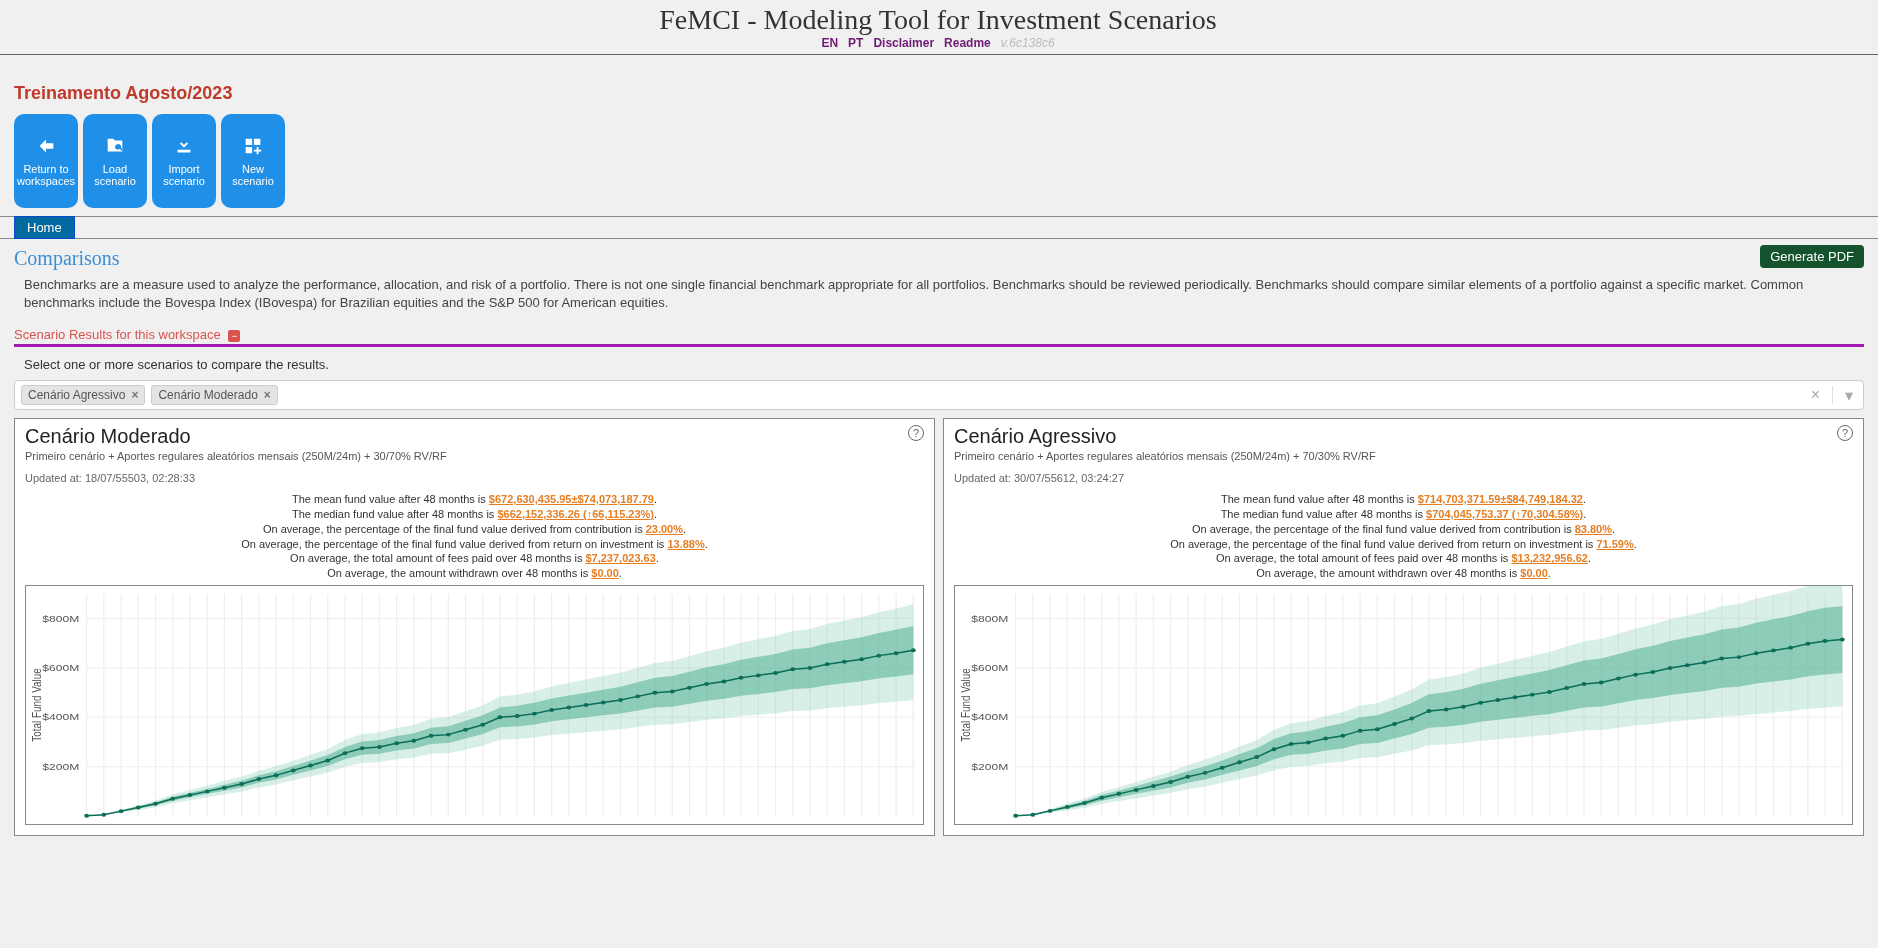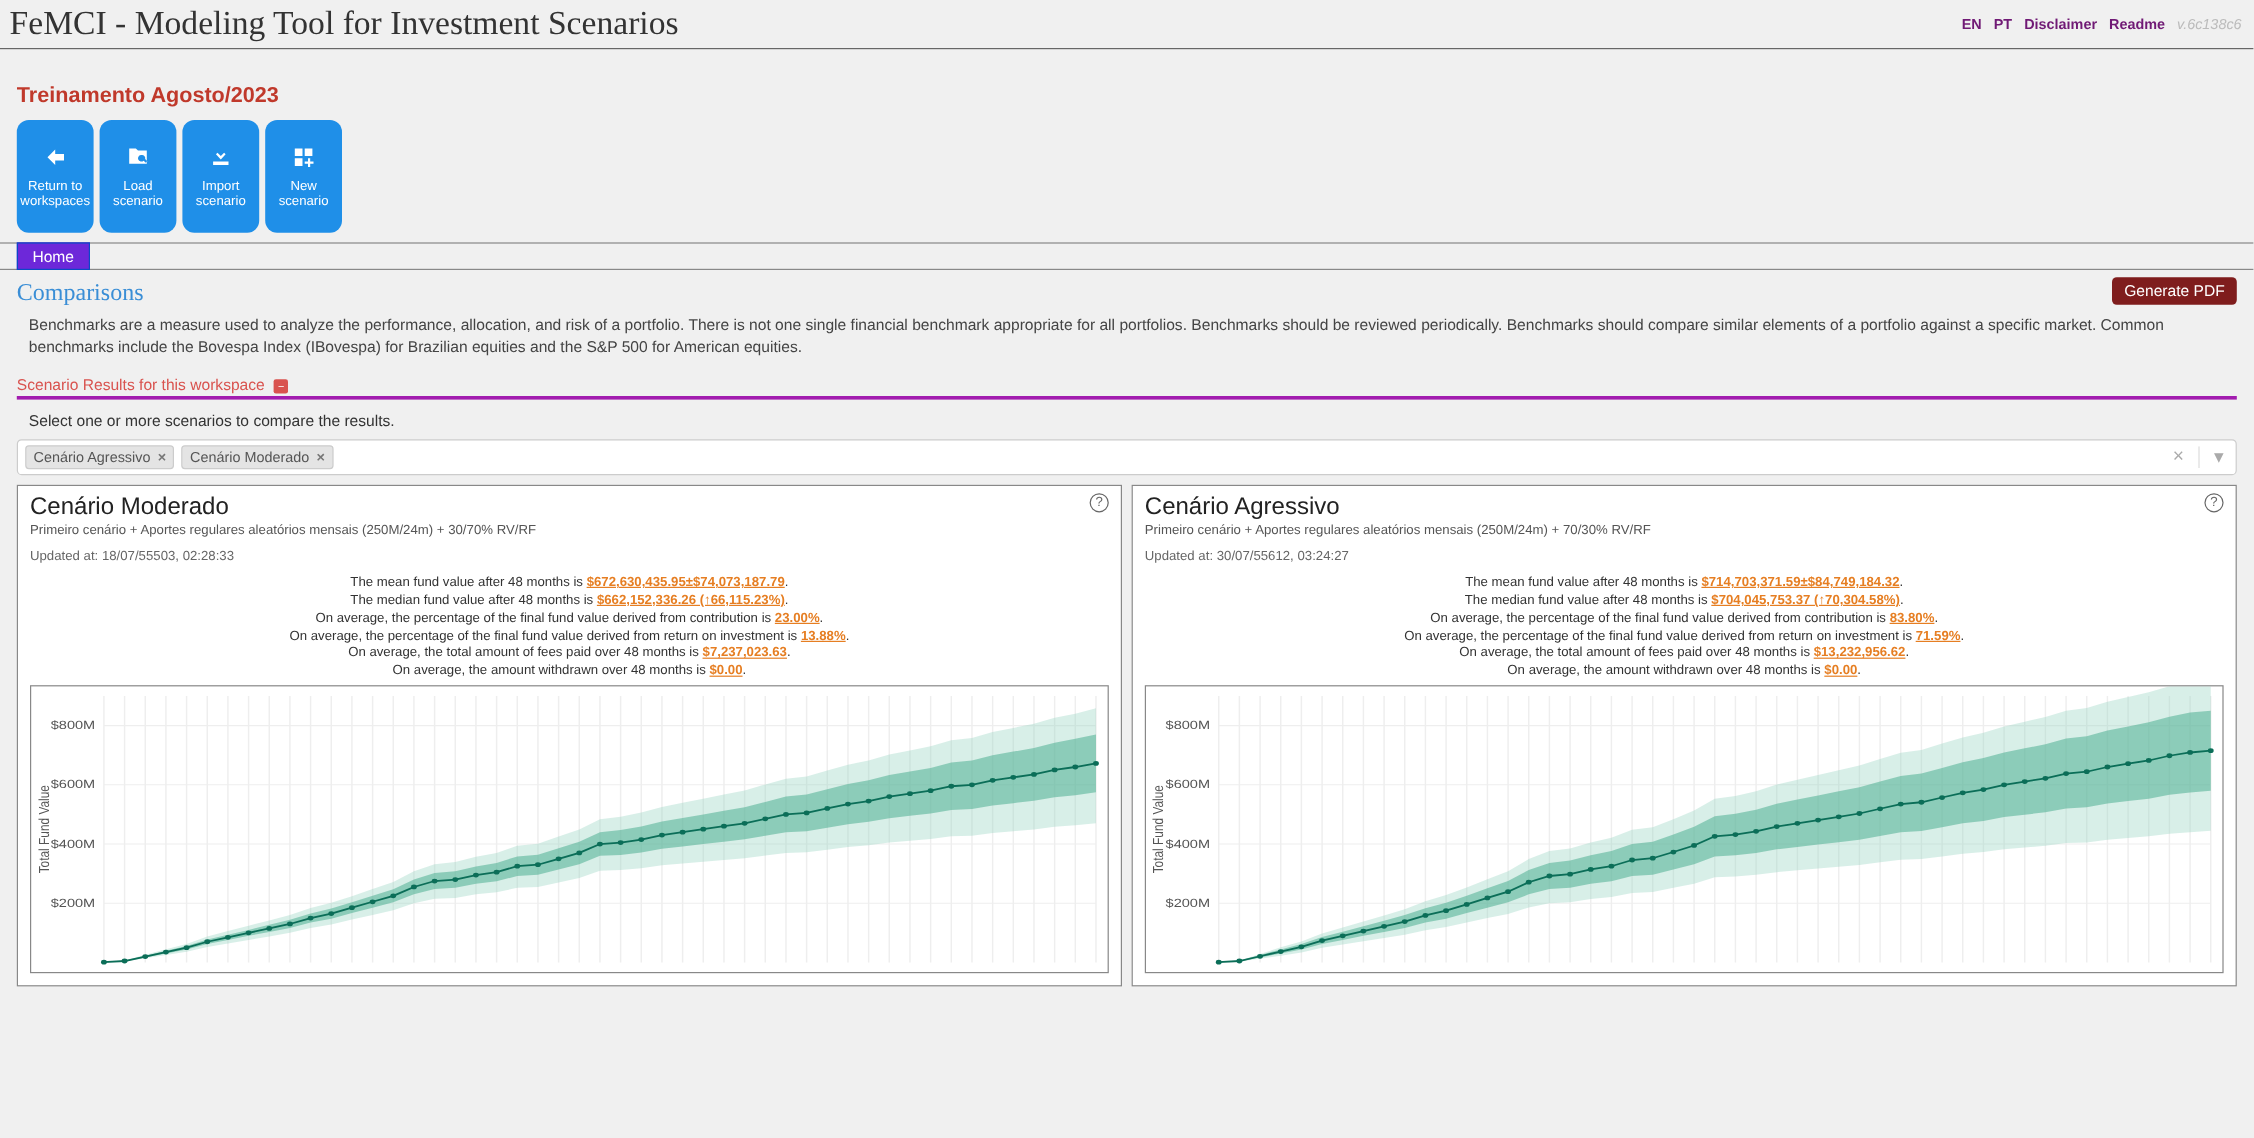--- a/index.html
+++ b/index.html
@@ -1,37 +1,37 @@
 <!DOCTYPE html>
 <html><head>
 <meta charset="utf-8">
 <style>
   * { box-sizing: border-box; }
   html, body { margin:0; padding:0; font-family: "Helvetica Neue", Helvetica, Arial, sans-serif; color:#333; background:#f0f0f0; }
-  .topbar { display:flex; align-items:center; justify-content:space-between; padding:4px 10px 4px 8px;}
+  .topbar { display:flex; align-items:center; justify-content:space-between; padding:4px 10px 4px 8px;flex-direction:column;}
   .brand { font-family: Georgia, "Times New Roman", serif; font-size:28px; color:#333; }
   .toplinks { font-size:12px; color:#888; display:flex; gap:10px; align-items:center;}
   .toplinks a { color:#701a75; text-decoration:none;font-weight:bold; }
   .toplinks .ver { color:#bbb; font-style:italic;}
   hr.sep { border:none; border-top:1px solid #666; margin:0;}
   .workspace-block { padding:8px 14px 8px 14px;}
   .ws-label { font-size:12px; color:#444;}
   .ws-name { font-size:18px; color:#c0392b; font-weight:600; margin-top:20px;}
   .toolbar { display:flex; gap:5px; margin-top:10px;}
   .tool-btn { width:64px; height:94px; background:#1f8fe8; border-radius:10px; color:#fff; display:flex; flex-direction:column; align-items:center; justify-content:center; gap:4px; cursor:pointer; padding:4px; text-align:center; font-size:11px; line-height:1.1;}
   .tool-btn svg { fill:#fff; }
   .tabstrip { border-top:1px solid #888; border-bottom:1px solid #888; padding:0; display:flex;}
-  .tab { background:#6d28d9; color:#fff; font-size:13px; padding:3px 12px; border:1px solid #0a49c7; margin:-1px 0 -1px 14px; cursor:pointer;}
+  .tab { background:#0369a1; color:#fff; font-size:13px; padding:3px 12px; border:1px solid #0a49c7; margin:-1px 0 -1px 14px; cursor:pointer;}
   .content { padding:8px 14px 20px 14px;}
   .comparisons { font-family: Georgia, serif; font-size:20px; color:#3a8ed6; margin-bottom:6px;}
   .benchmark-text { font-size:13px; color:#444; line-height:1.35; padding-left:10px;}
   .results-head { display:flex; justify-content:space-between; align-items:center; margin-top:16px; border-bottom:3px solid #a21caf; padding-bottom:2px;}
   .results-title { color:#d9534f; font-size:13px; }
   .results-title .icn { background:#d9534f; color:#fff; font-size:9px; padding:0 3px; border-radius:2px; margin-left:4px; display:inline-flex; align-items:center; justify-content:center; width:12px; height:12px;}
-  .gen-pdf { position:absolute; right:14px; top:225px; background:#7f1d1d; color:#fff; border:none; border-radius:4px; font-size:13px; padding:4px 10px; cursor:pointer;}
+  .gen-pdf { position:absolute; right:14px; top:225px; background:#14532d; color:#fff; border:none; border-radius:4px; font-size:13px; padding:4px 10px; cursor:pointer;}
   .gen-pdf-wrap { position:relative; }
   .select-text { font-size:13px; color:#333; margin:10px 0 8px 10px;}
   .multiselect { border:1px solid #ccc; border-radius:4px; background:#fff; padding:4px 6px; display:flex; align-items:center; gap:6px; position:relative;}
   .chip { background:#e4e4e4; border:1px solid #ccc; border-radius:3px; font-size:12px; padding:2px 6px; display:inline-flex; align-items:center; gap:6px; color:#555;}
   .chip .x { cursor:pointer; color:#777; font-weight:bold;}
   .ms-right { margin-left:auto; display:flex; align-items:center; gap:8px; color:#aaa;}
   .ms-right .clear, .ms-right .caret { cursor:pointer; padding:0 4px;}
   .ms-right .divider { width:1px; height:18px; background:#ddd;}
 
   .panels { display:flex; gap:8px; margin-top:8px;}

